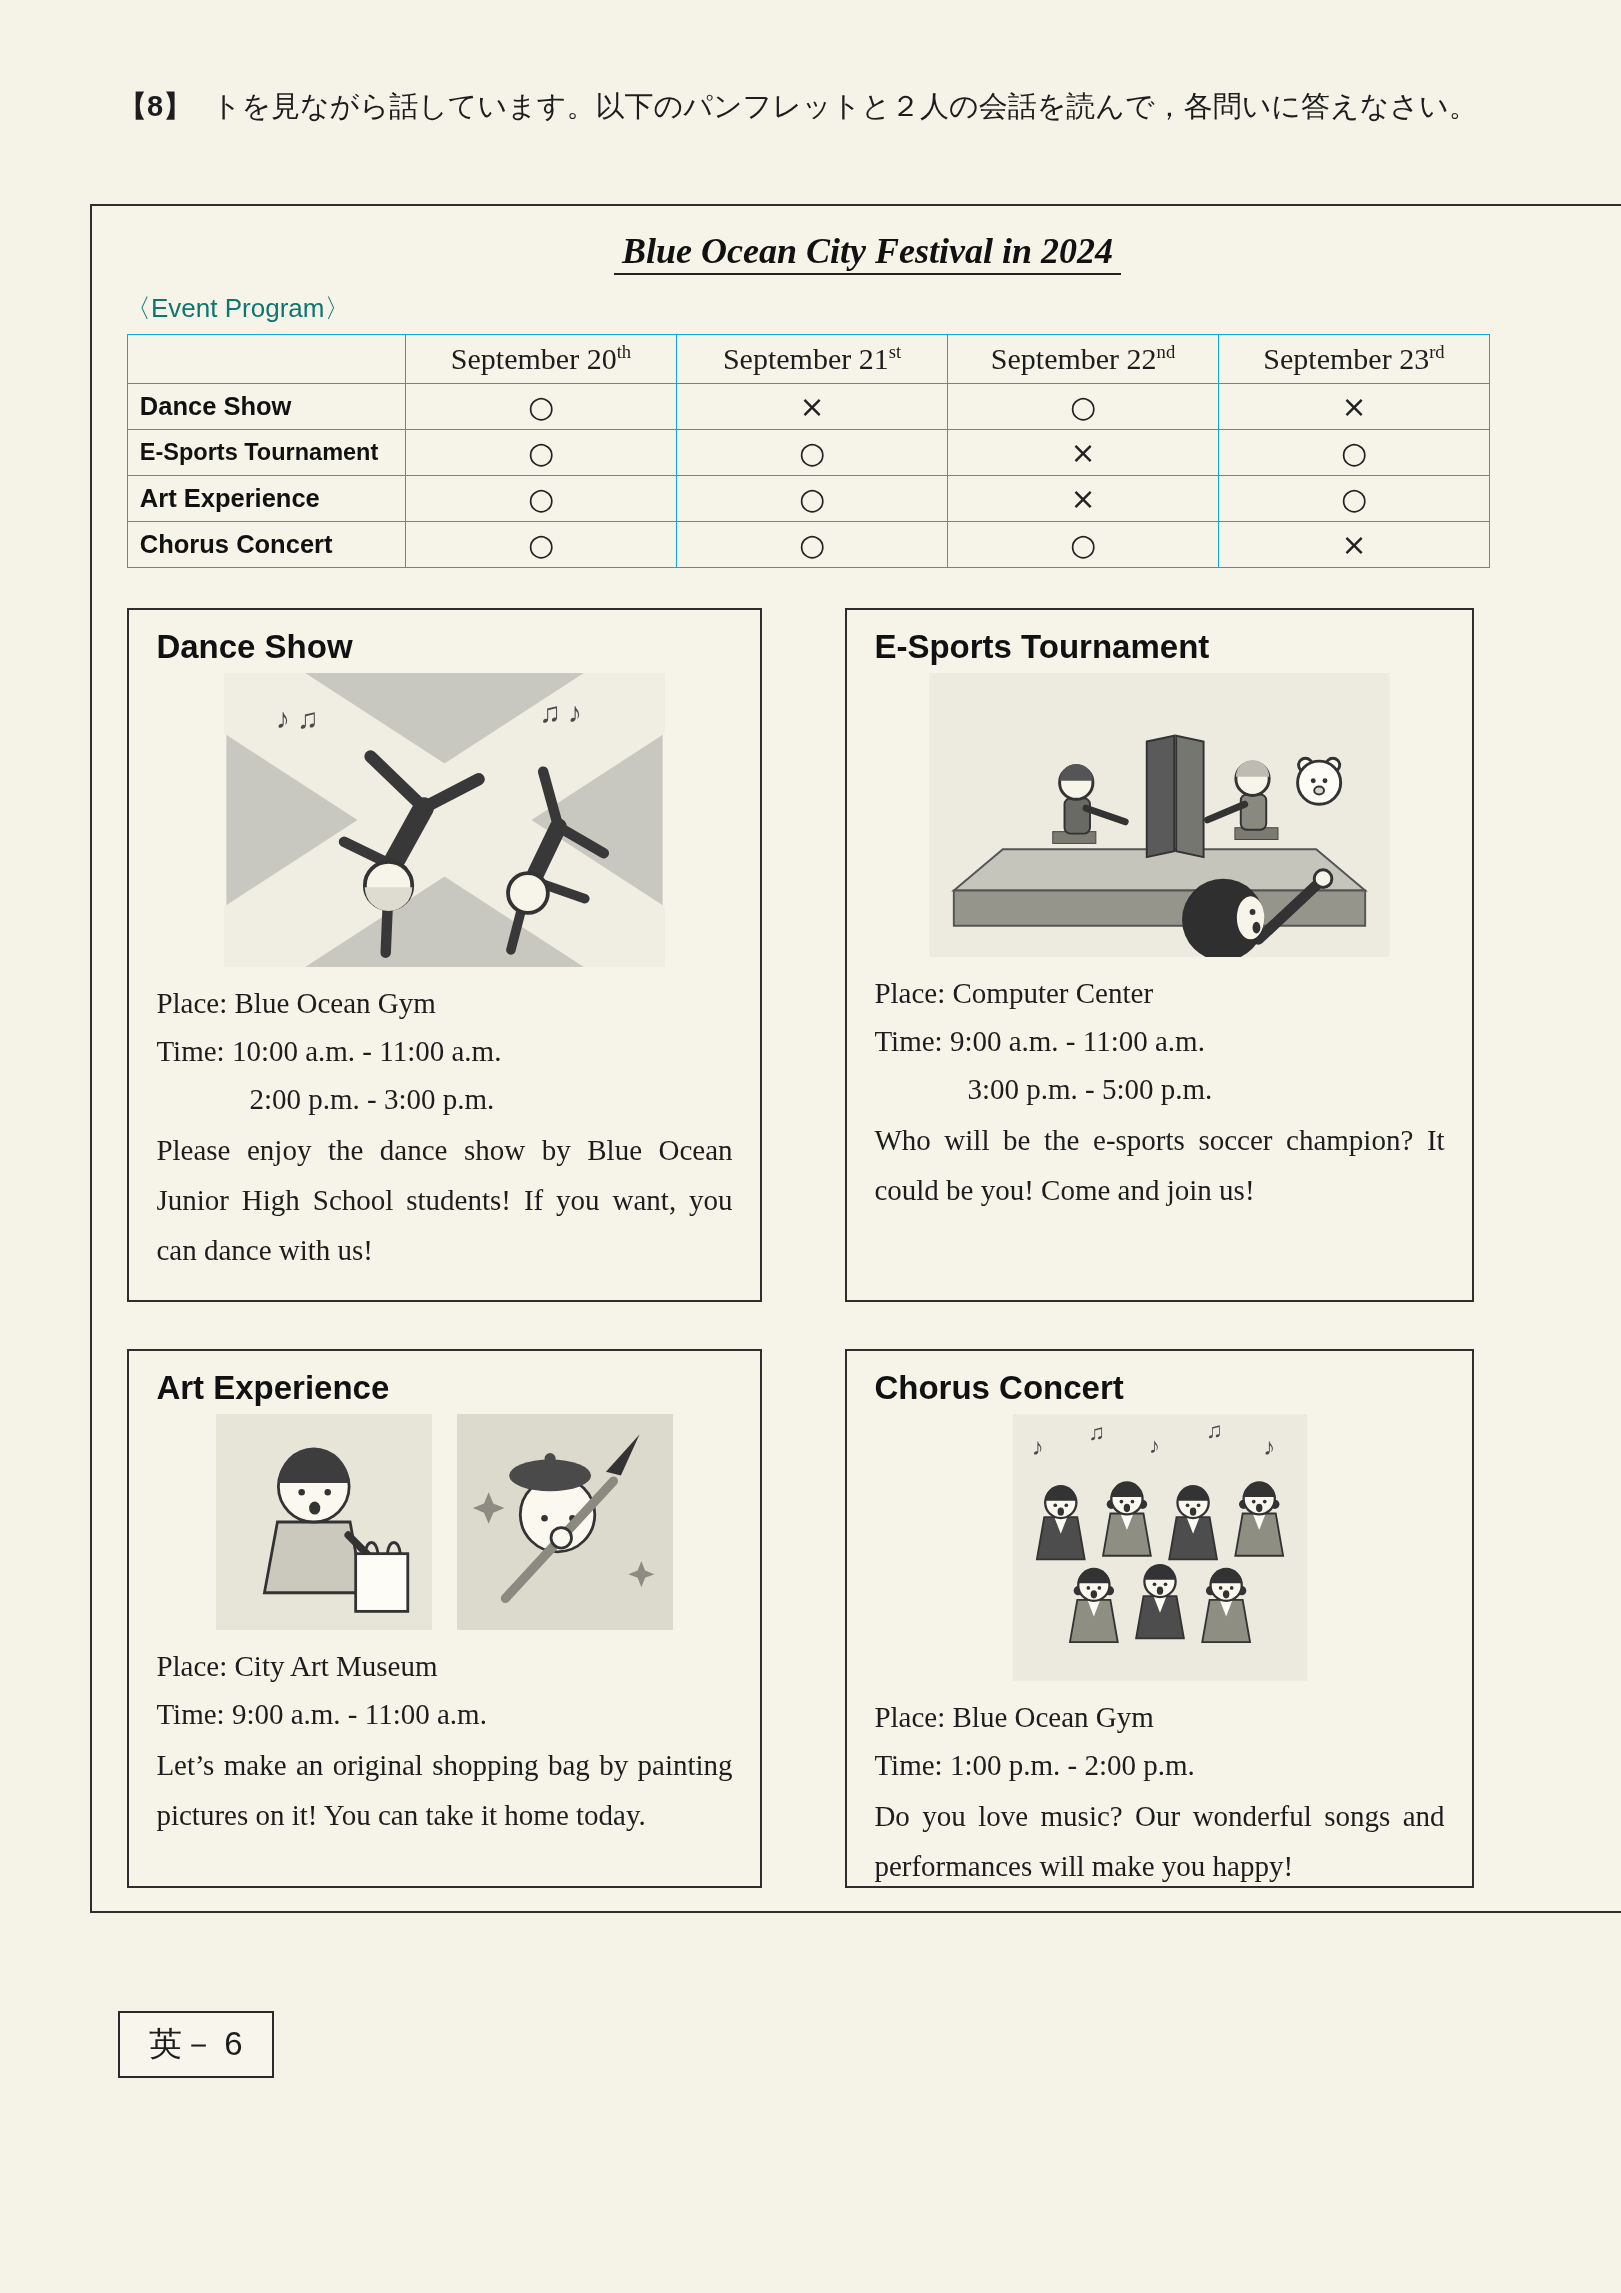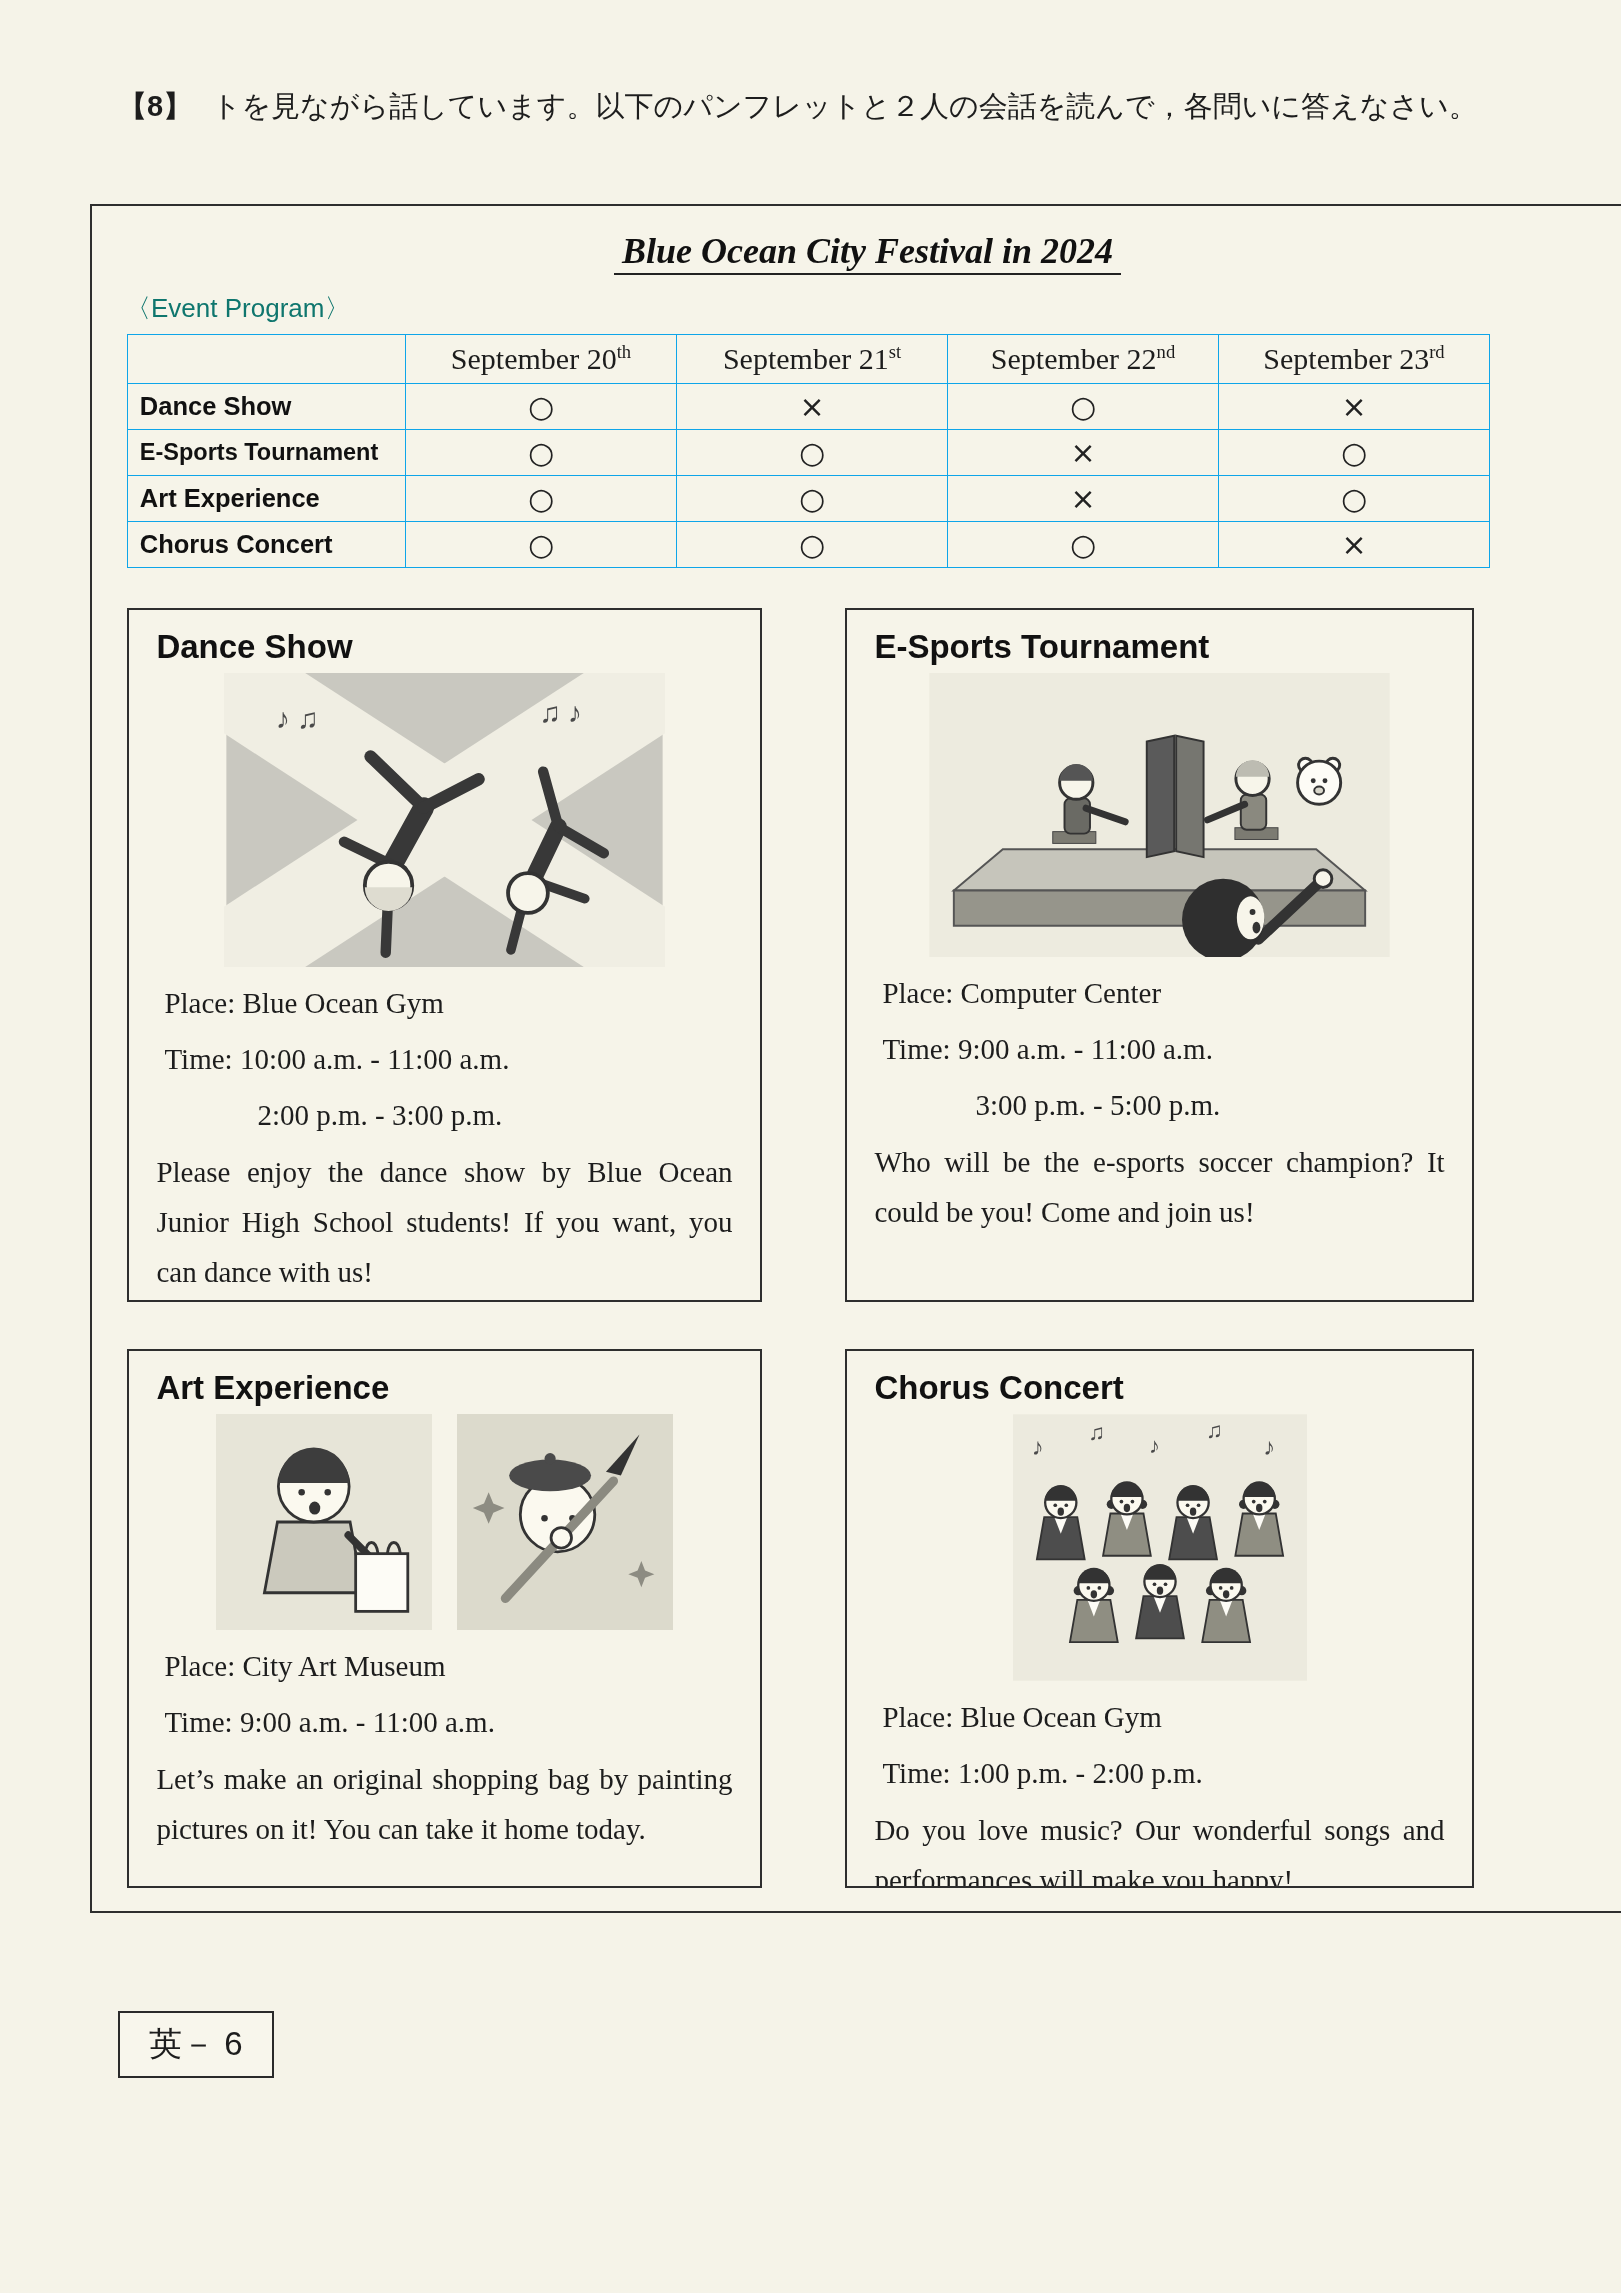--- a/index.html
+++ b/index.html
@@ -67,21 +67,21 @@
   .event-box.art    {left:35px;  top:1143px; width:635px; height:539px;}
   .event-box.chorus {left:753px; top:1143px; width:629px; height:539px;}
 
   .event-title{
     margin:3.9px 0 7.8px;
     font-family:"Liberation Sans", sans-serif;
     font-size:33px;font-weight:700;color:#111;
   }
   .illus-wrap{display:flex;justify-content:center;align-items:flex-end;margin:5.9px 0 11.8px;}
   .art .illus-wrap{gap:25.5px;}
-  .meta{margin:8px;font-size:29px;line-height:48px;}
+  .meta{margin:0;font-size:29px;line-height:48px;}
   .time2{padding-left:93px;}
   .desc{margin:2px 0 0;font-size:29px;line-height:50px;text-align:justify;}
   p[data-bind]:empty{display:none;}
 
   
   .page-num-box{
     position:absolute;left:118px;top:2011px;
     border:2px solid #2a2a2a;background:#f8f6ec;
     padding:9px 29px;
     font-family:"Liberation Sans", sans-serif;font-size:33px;

